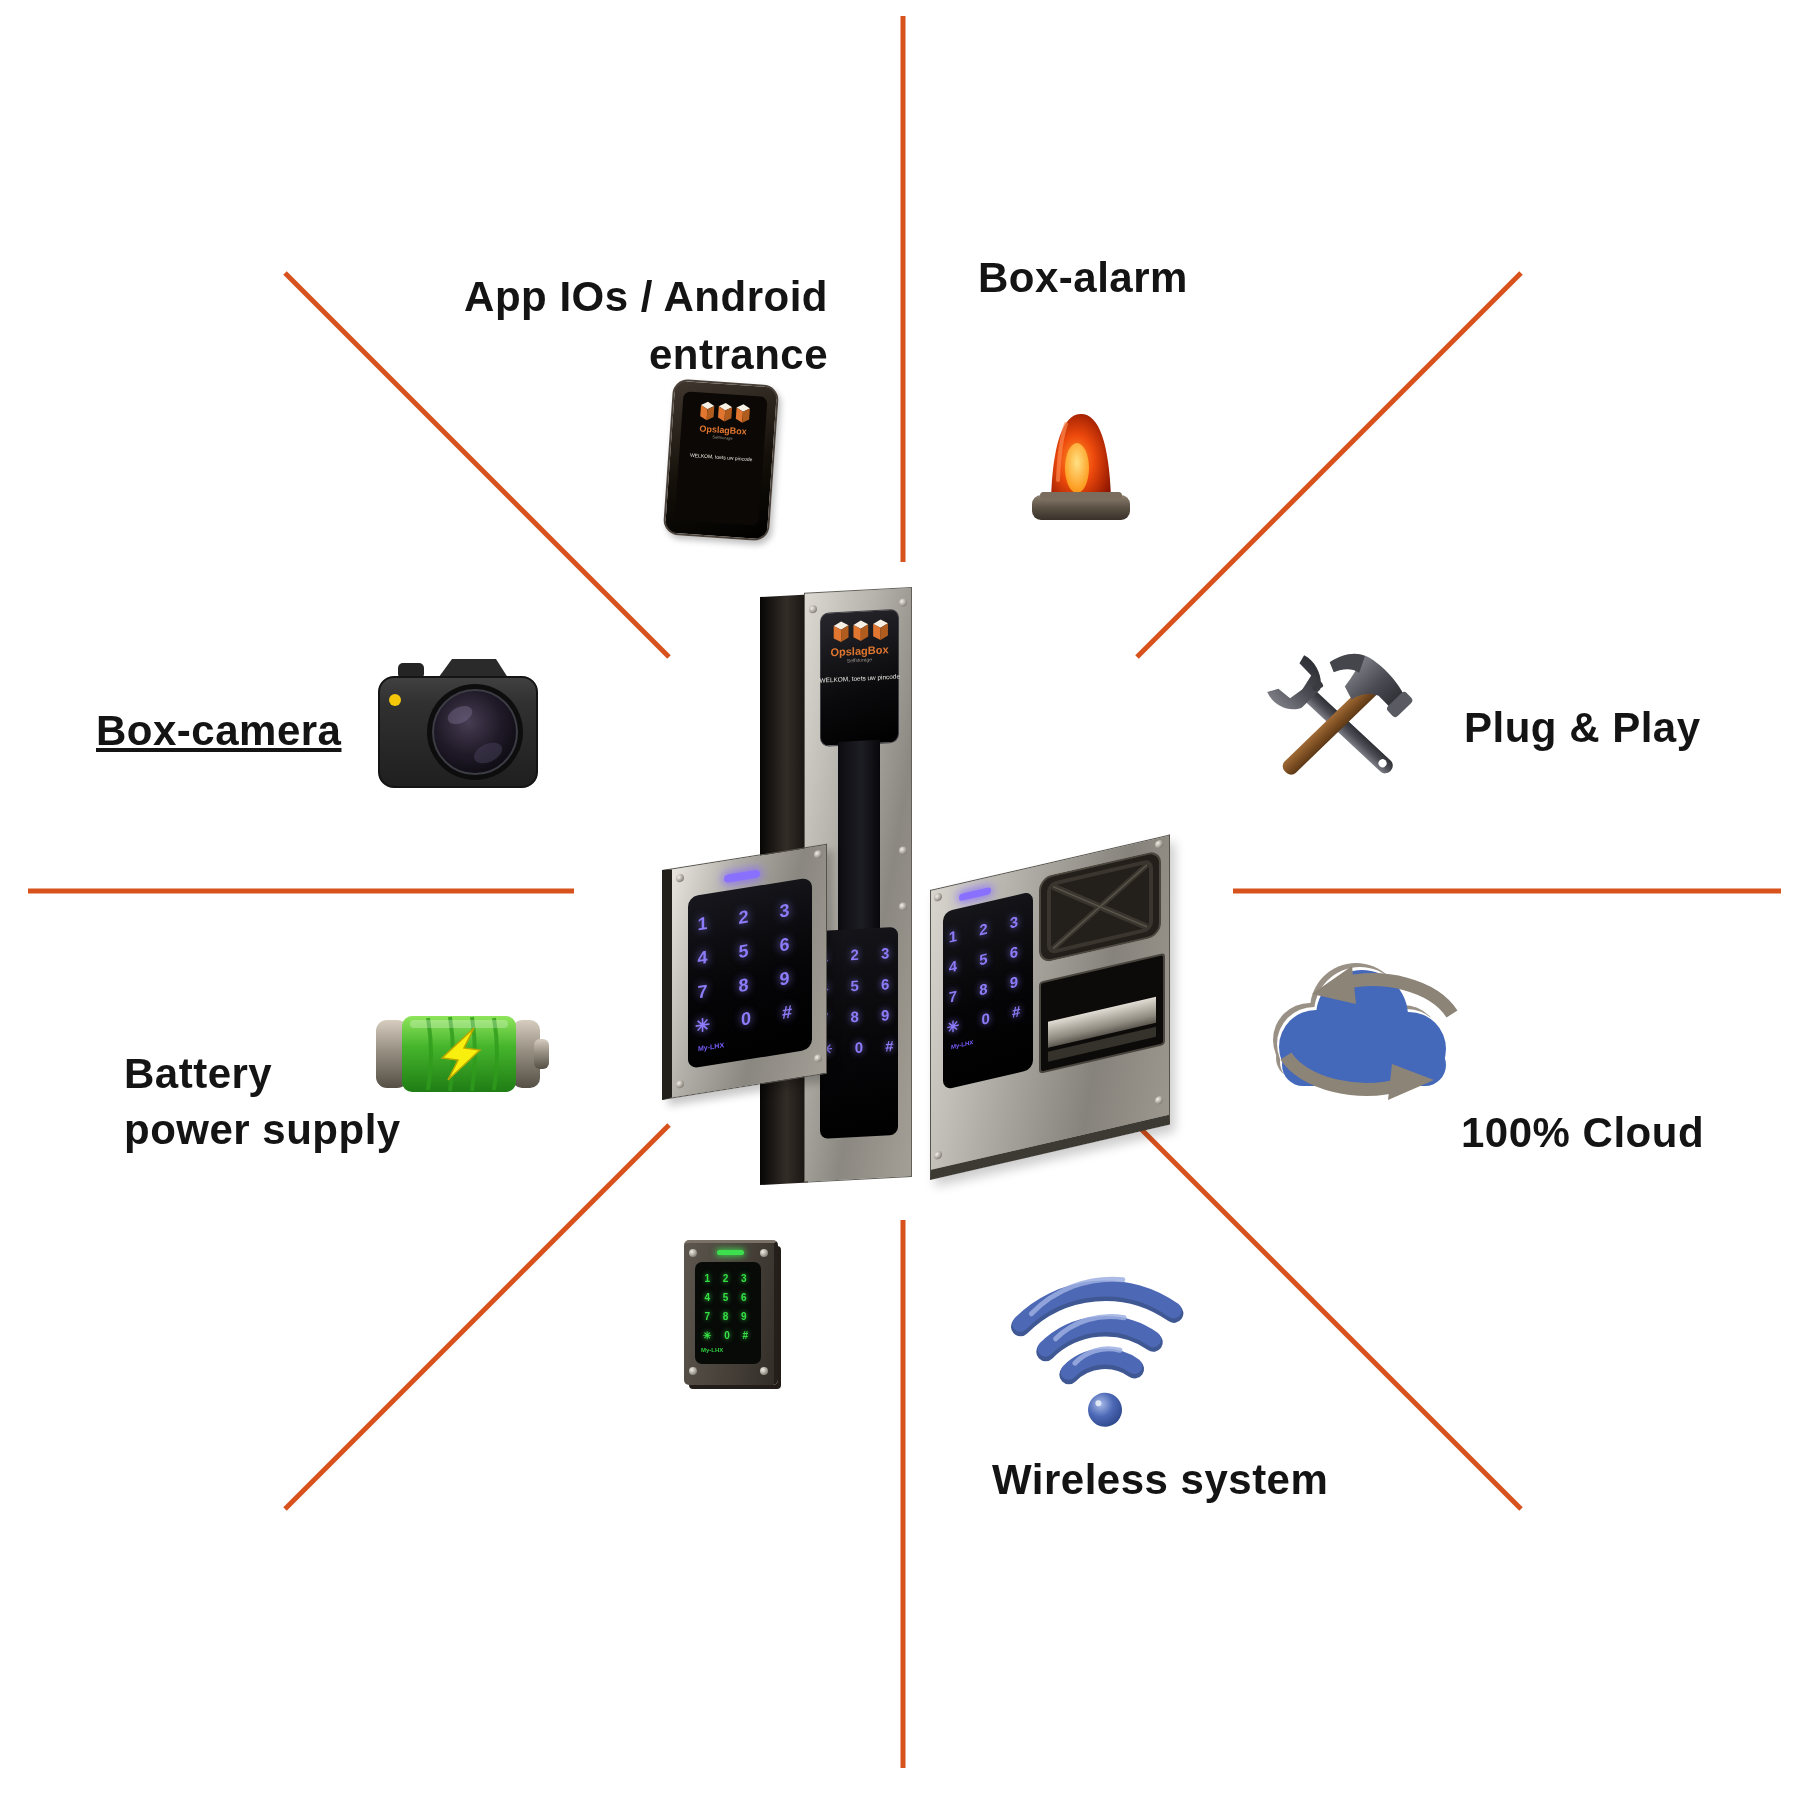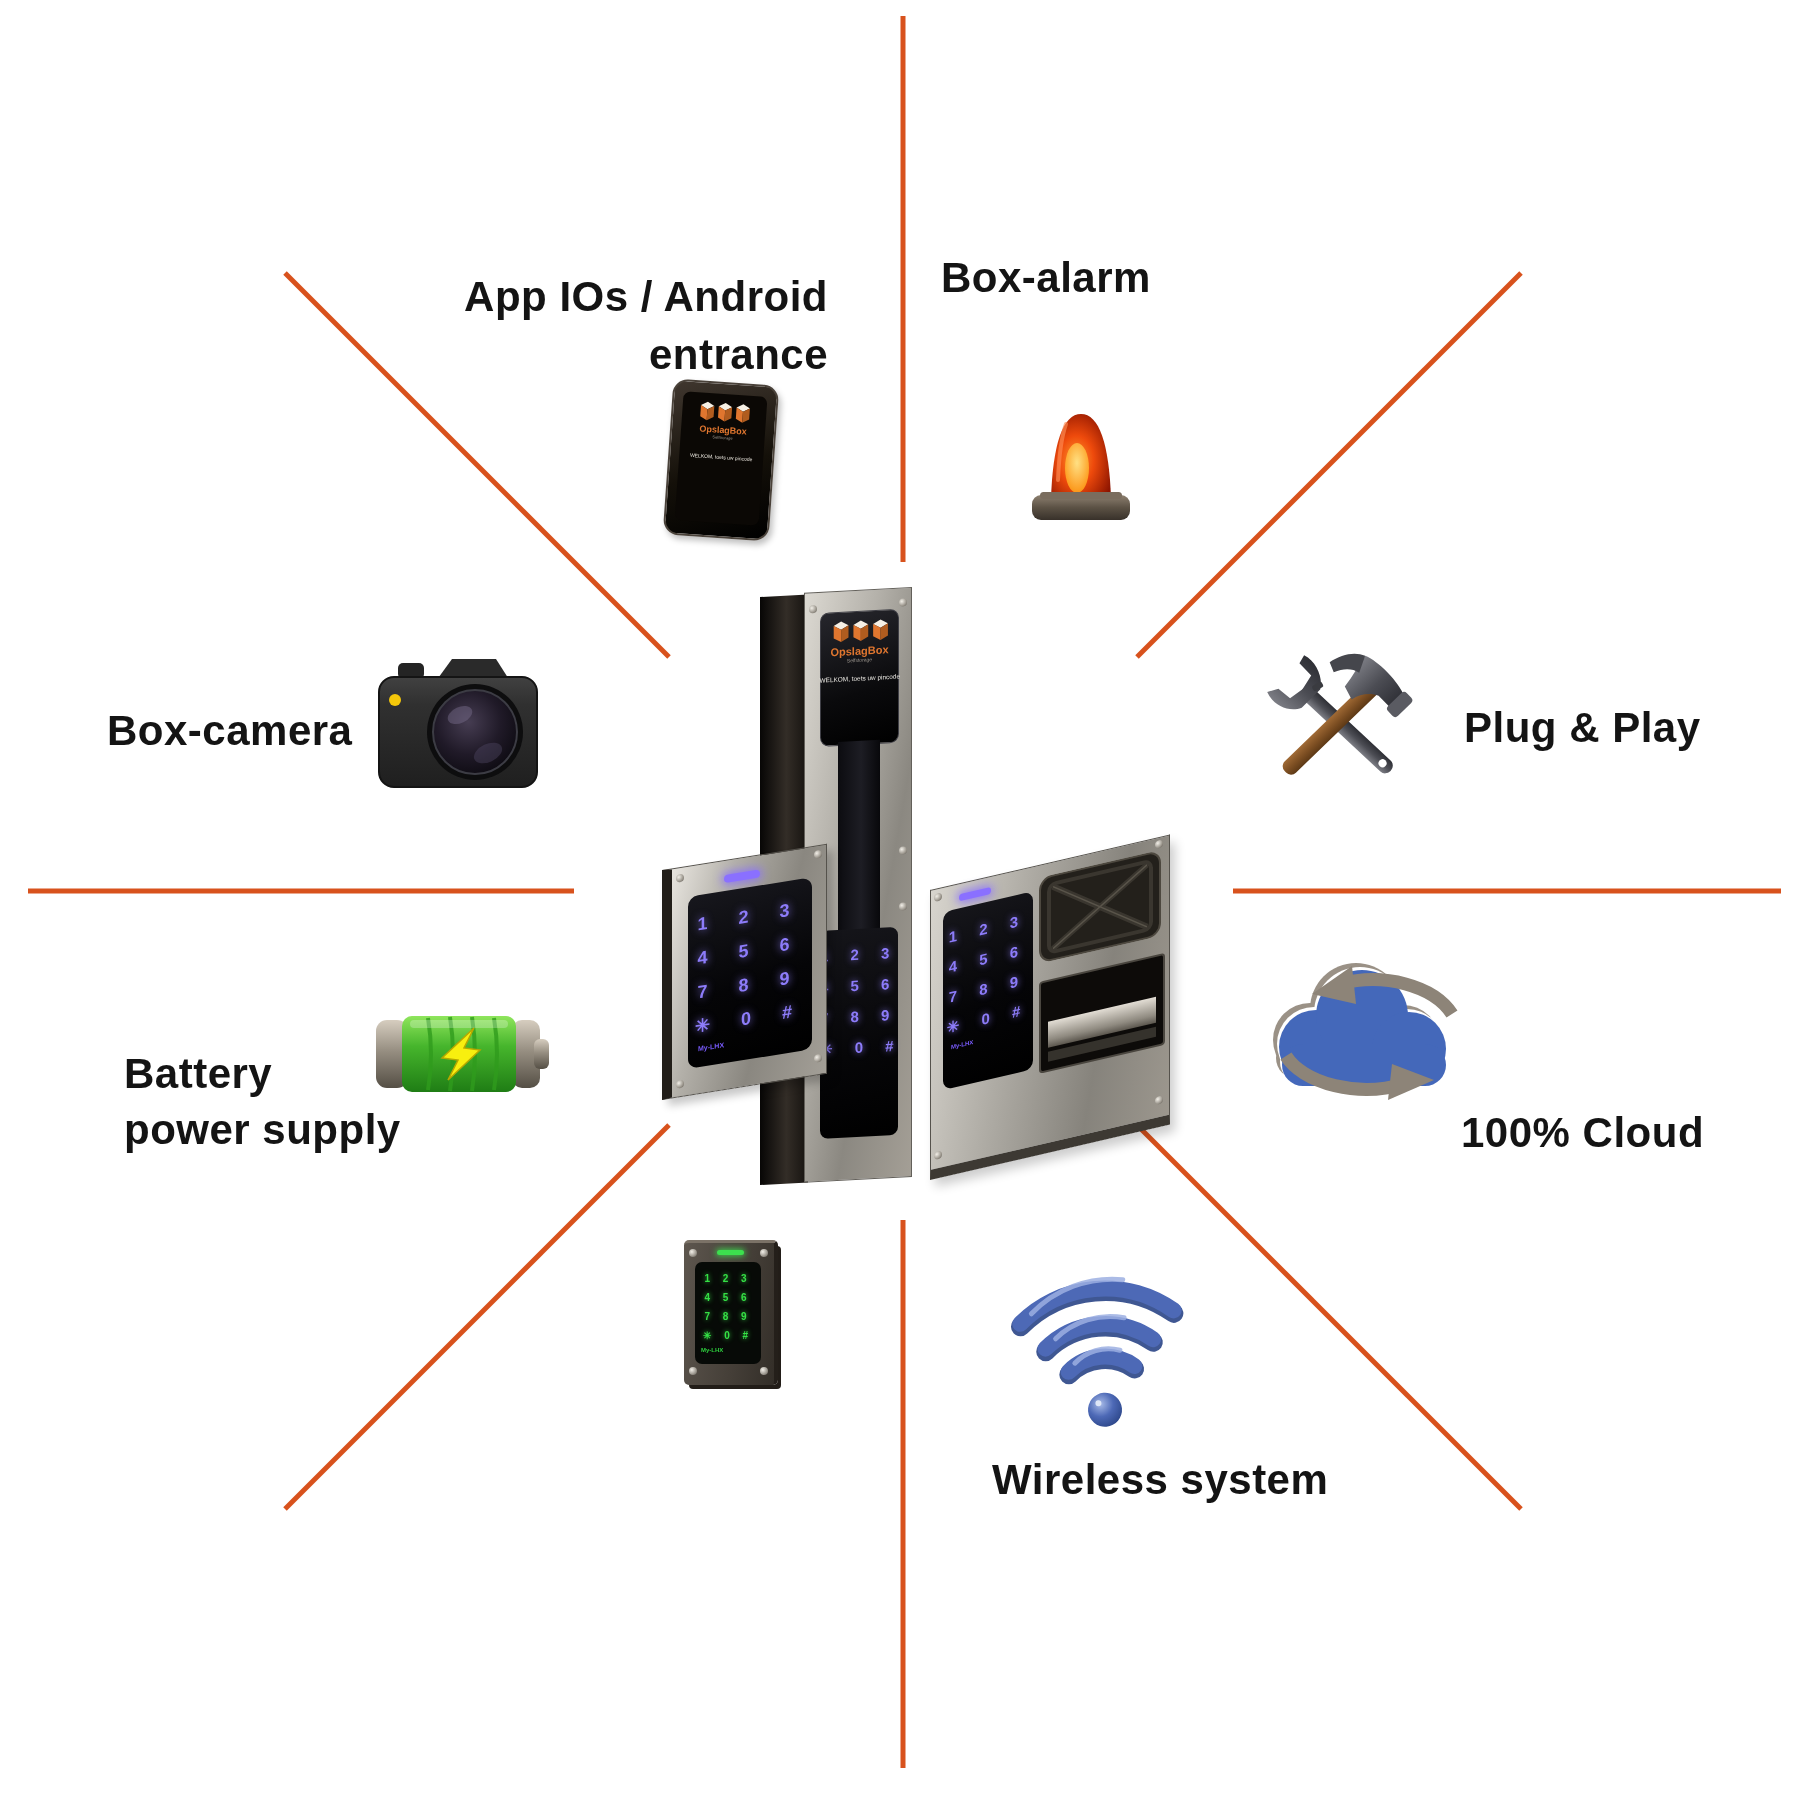--- a/index.html
+++ b/index.html
@@ -5,22 +5,22 @@
   html,body{margin:0;padding:0;background:#fff;}
   body{width:1817px;height:1795px;position:relative;overflow:hidden;
        font-family:"Liberation Sans",sans-serif;}
   .stage{position:absolute;left:0;top:0;width:1817px;height:1795px;background:#fff;}
   #spokes-svg{position:absolute;left:0;top:0;z-index:0;}
 
   
   .label{position:absolute;font-weight:bold;font-size:42px;color:#141414;
          line-height:1.38;white-space:nowrap;z-index:4;letter-spacing:.5px;}
   .lab-app{left:300px;top:232px;width:528px;text-align:right;margin-top:36px;}
-  .lab-alarm{left:941px;top:249px;}
-  .lab-camera{left:107px;top:702px;}
+  .lab-alarm{left:978px;top:249px;}
+  .lab-camera{left:96px;top:702px;text-decoration:underline;}
   .lab-plug{left:1464px;top:699px;}
   .lab-battery{left:124px;top:1046px;line-height:1.33;}
   .lab-cloud{left:1461px;top:1104px;}
   .lab-pincode{left:458px;top:1447px;}
   .lab-wireless{left:992px;top:1451px;}
 
   
   .icon{position:absolute;z-index:3;}
   .ic-phone{left:668px;top:382px;width:102px;height:152px;transform:rotate(4deg);
             border-radius:15px;background:linear-gradient(160deg,#40372f,#141009 55%,#000);

